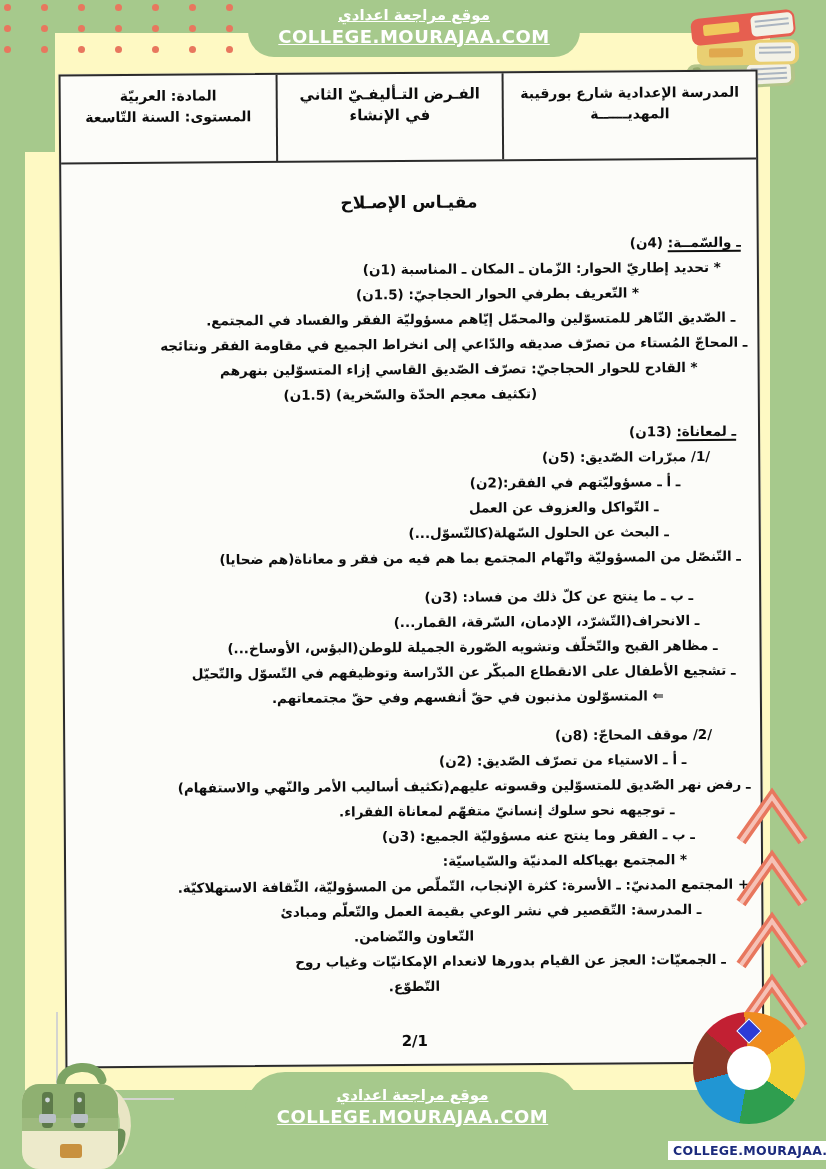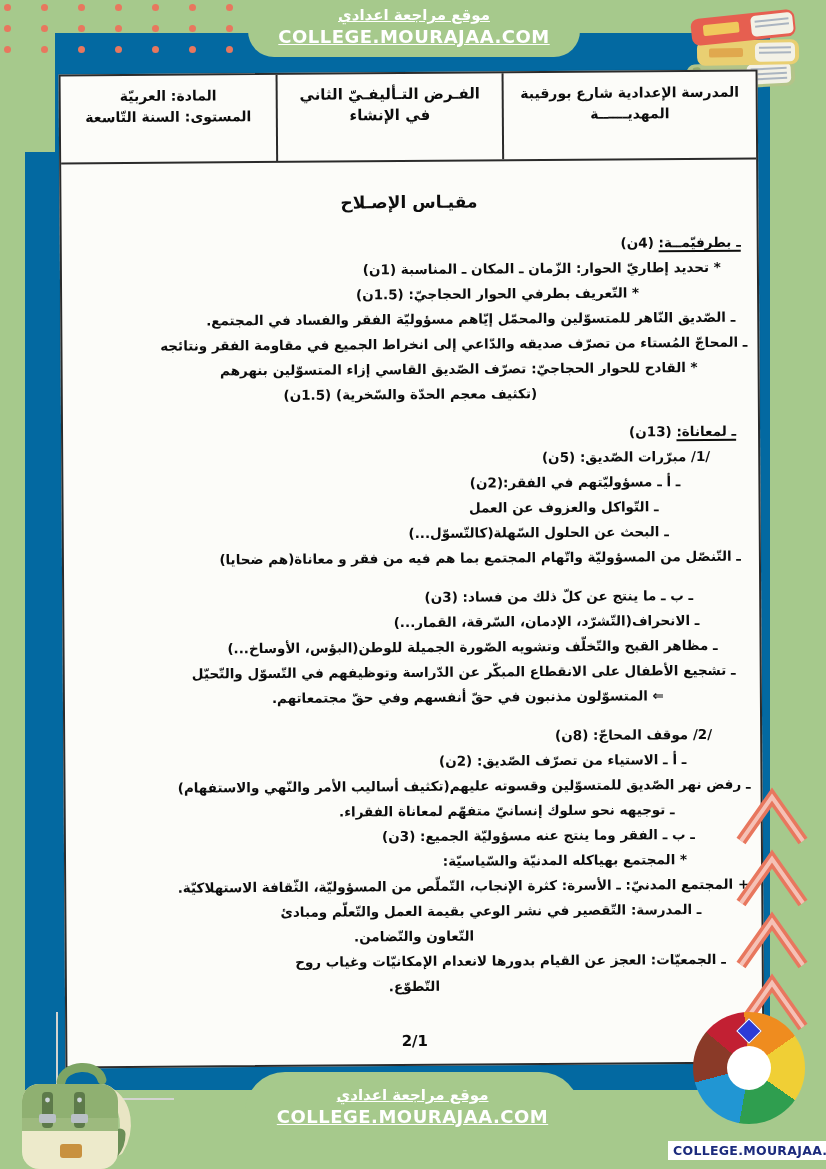--- a/index.html
+++ b/index.html
@@ -1,16 +1,16 @@
 <!DOCTYPE html>
 <html lang="ar"><head>
 <meta charset="utf-8">
 <style>
   html,body{margin:0;padding:0;}
-  .page{position:relative;width:826px;height:1169px;background:#0369a1;overflow:hidden;
+  .page{position:relative;width:826px;height:1169px;background:#fef9c3;overflow:hidden;
         font-family:"DejaVu Sans", sans-serif;}
   
   .bar-top{position:absolute;left:0;top:0;width:826px;height:33px;background:#a6c98c;}
   .block-topleft{position:absolute;left:0;top:0;width:55px;height:152px;background:#a6c98c;}
   .strip-left{position:absolute;left:0;top:0;width:25px;height:1169px;background:#a6c98c;}
   .strip-right{position:absolute;left:770px;top:0;width:56px;height:1169px;background:#a6c98c;}
   .bar-bottom{position:absolute;left:0;top:1090px;width:826px;height:79px;background:#a6c98c;}
   
   .banner-top{position:absolute;left:248px;top:0;width:332px;height:57px;background:#a6c98c;
               border-radius:0 0 26px 26px;text-align:center;color:#fff;}
@@ -134,21 +134,21 @@
         <div>الفـرض التـأليفـيّ الثاني</div>
         <div>في الإنشاء</div>
       </div>
       <div class="cell cell-subject">
         <div>المادة: العربيّة</div>
         <div>المستوى: السنة التّاسعة</div>
       </div>
     </div>
     <div class="doc-title">مقيـاس الإصـلاح</div>
     <div class="doc-body">
-        <div class="line" style="padding-right: 8px;"><span class="u">ـ بطرفيّمــة:</span> (4ن)</div>
+        <div class="line" style="padding-right: 8px;"><span class="u">ـ والسّمــة:</span> (4ن)</div>
         <div class="line" style="padding-right: 28px;">* تحديد إطاريّ الحوار: الزّمان ـ المكان ـ المناسبة (1ن)</div>
         <div class="line" style="padding-right: 110px;">* التّعريف بطرفي الحوار الحجاجيّ: (1.5ن)</div>
         <div class="line" style="padding-right: 14px;">ـ الصّديق النّاهر للمتسوّلين والمحمّل إيّاهم مسؤوليّة الفقر والفساد في المجتمع.</div>
         <div class="line" style="padding-right: 2px;">ـ المحاجّ المُستاء من تصرّف صديقه والدّاعي إلى انخراط الجميع في مقاومة الفقر ونتائجه</div>
         <div class="line" style="padding-right: 52px;">* القادح للحوار الحجاجيّ: تصرّف الصّديق القاسي إزاء المتسوّلين بنهرهم</div>
         <div class="line center">(تكثيف معجم الحدّة والسّخرية) (1.5ن)</div>
         <div class="line gap" style="padding-right: 14px;"><span class="u">ـ لمعاناة:</span> (13ن)</div>
         <div class="line" style="padding-right: 40px;">/1/ مبرّرات الصّديق: (5ن)</div>
         <div class="line" style="padding-right: 70px;">ـ أ ـ مسؤوليّتهم في الفقر:(2ن)</div>
         <div class="line" style="padding-right: 92px;">ـ التّواكل والعزوف عن العمل</div>

